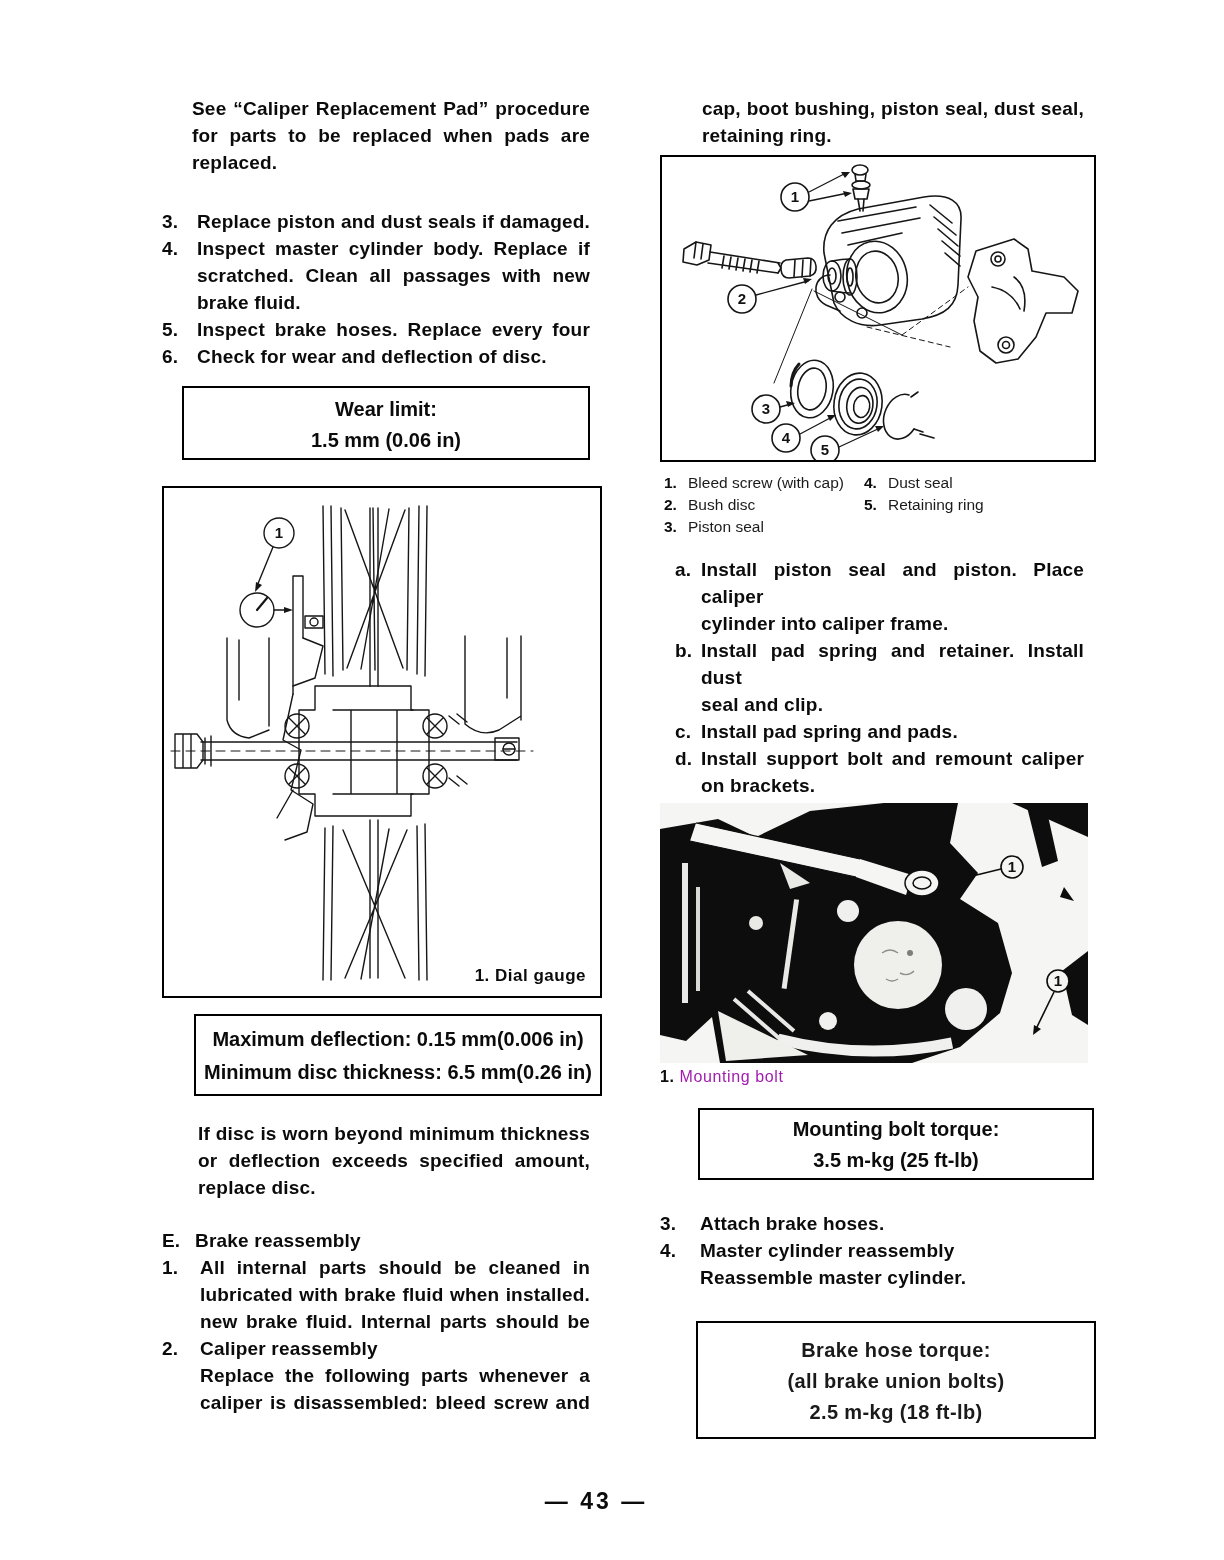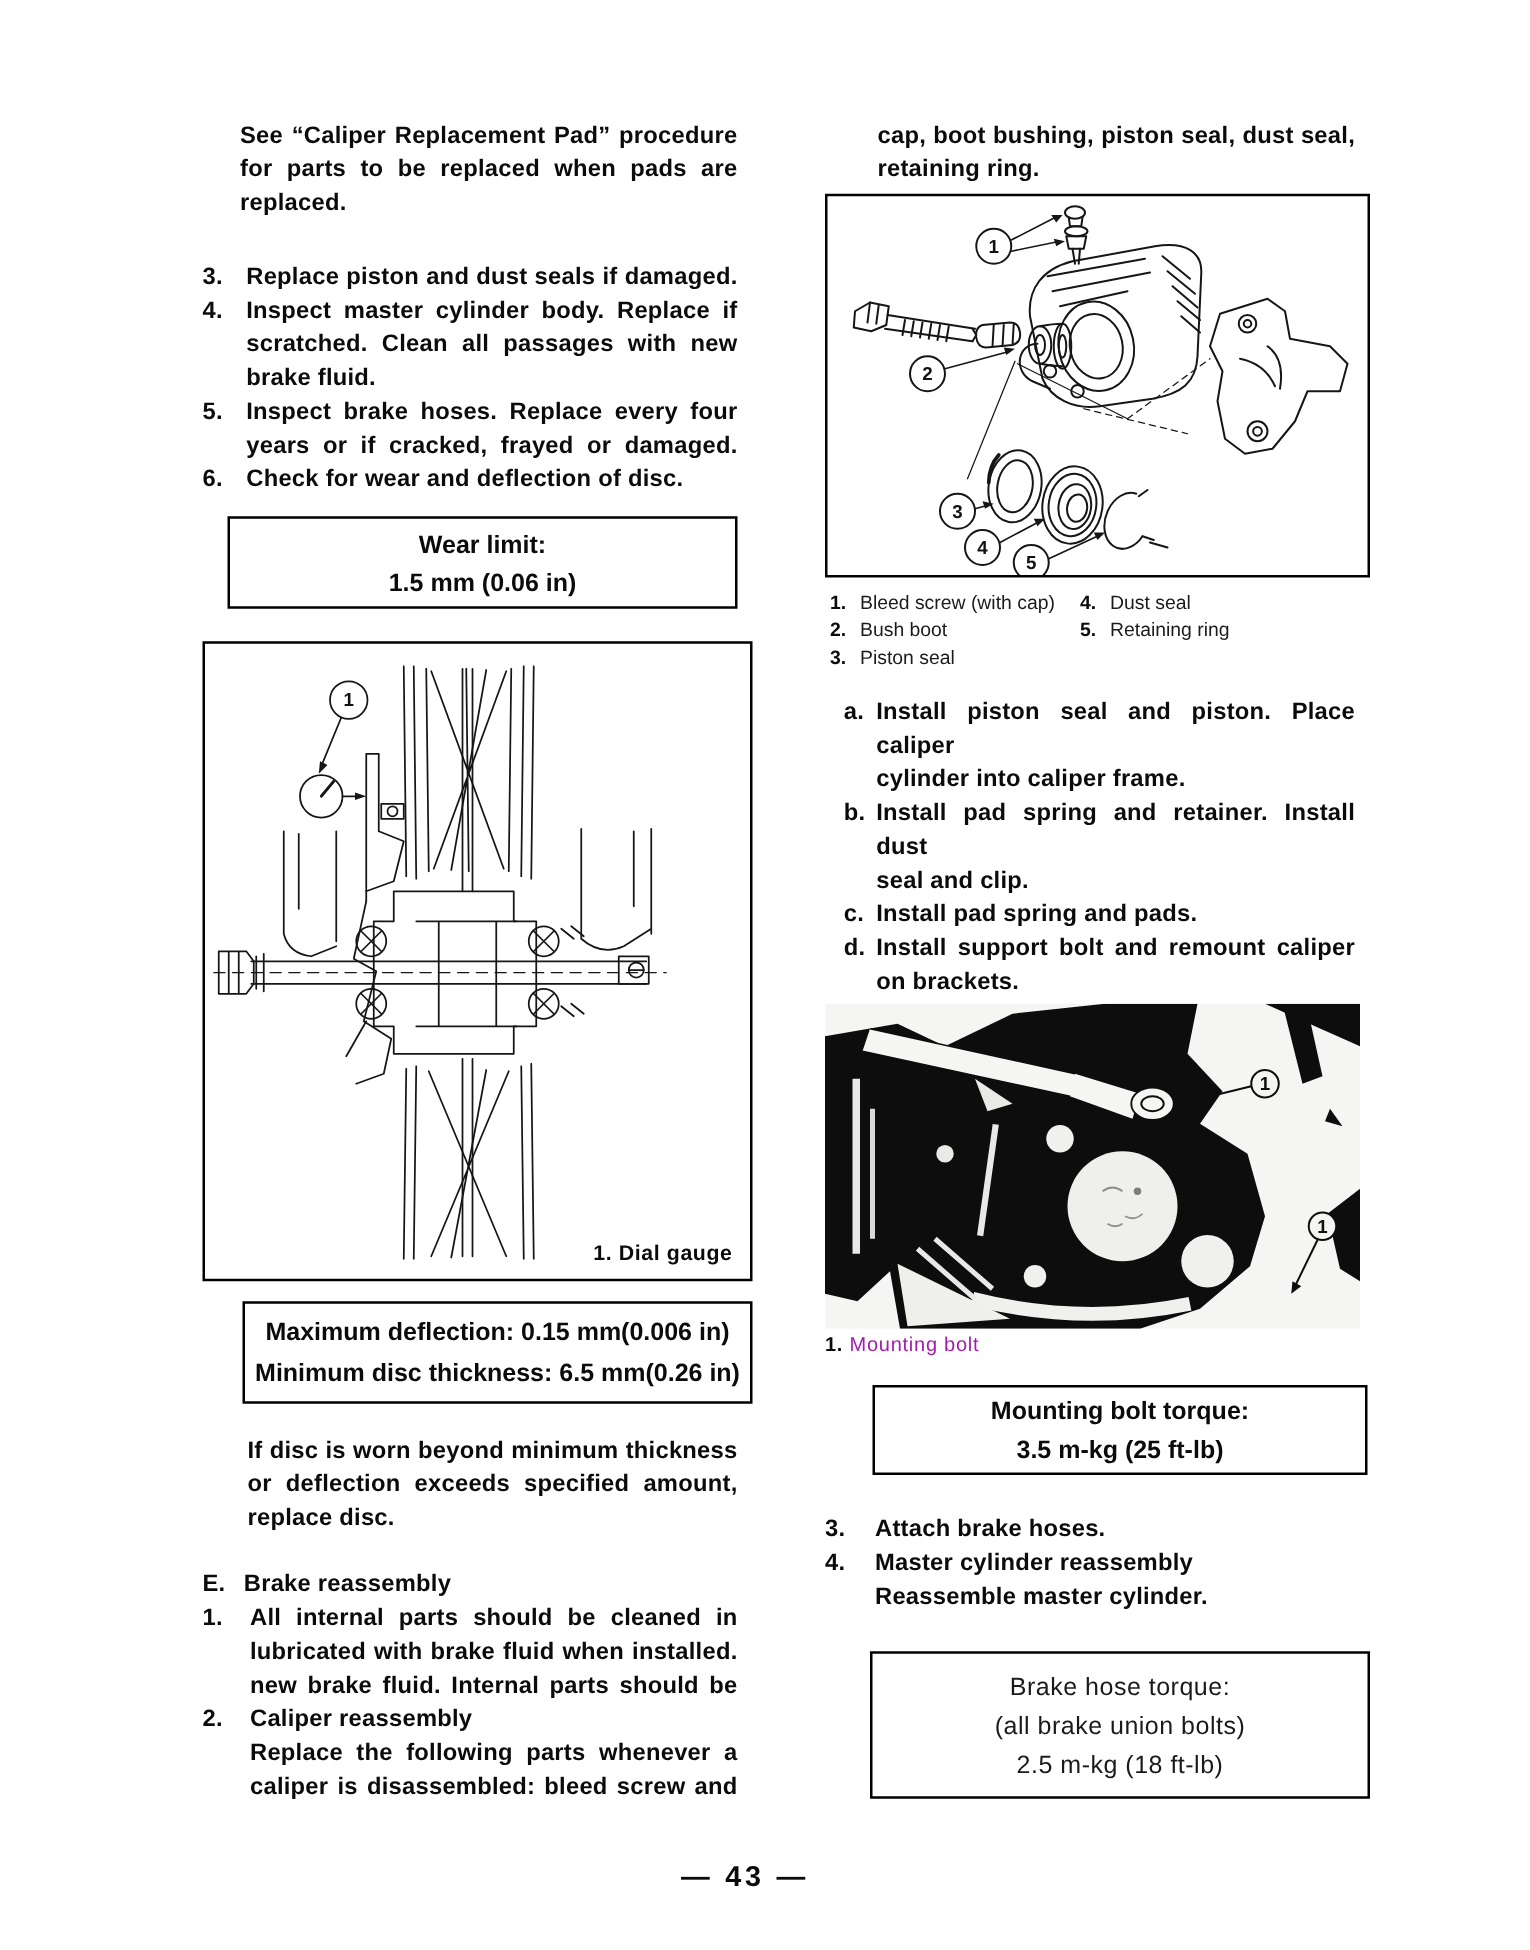--- a/index.html
+++ b/index.html
@@ -45,21 +45,21 @@
     font-weight:bold;
     font-size:20px;
     margin-left:20px;
   }
   .wear-box { margin-top:16px; height:74px; padding-top:6px; line-height:31px; }
   .defl-box { margin-top:16px; margin-left:32px; width:408px; height:82px; padding-top:7px; line-height:33px; }
   .torque-box { margin-top:22px; margin-left:38px; width:396px; height:72px; padding-top:4px; line-height:31px; }
   .hose-box {
     margin-top:30px; margin-left:36px; width:400px; height:118px;
     padding-top:12px; line-height:31px;
-    font-weight:normal; color:#1a1a1a; letter-spacing:.4px;
+    font-weight:bold; color:#1a1a1a; letter-spacing:.4px;
   }
 
   .figure { border:2px solid #000; background:#fff; position:relative; }
   .fig-hub { margin-top:26px; width:440px; height:512px; }
   .fig-caliper { margin-top:6px; width:436px; height:307px; }
   .fig-caption-inside {
     position:absolute; right:14px; bottom:10px;
     font-size:17px; font-weight:bold; letter-spacing:.5px;
   }
 
@@ -112,21 +112,20 @@
       <span class="txt">
         <span class="ln j">Inspect master cylinder body. Replace if</span>
         <span class="ln j">scratched. Clean all passages with new</span>
         <span class="ln">brake fluid.</span>
       </span>
     </div>
     <div class="li">
       <span class="num">5.</span>
       <span class="txt">
         <span class="ln j">Inspect brake hoses. Replace every four</span>
-        <span class="ln j">years or if cracked, frayed or damaged.</span>
       </span>
     </div>
     <div class="li">
       <span class="num">6.</span>
       <span class="txt">
           <span class="ln">Check for wear and deflection of disc.</span>
         </span>
     </div>
   </div>
 
@@ -327,21 +326,21 @@
   </div>
 
   <div class="legend">
     <div class="lcol1">
       <div class="lrow">
         <span class="lnum">1.</span>
         <span class="llab b">Bleed screw (with cap)</span>
       </div>
       <div class="lrow">
         <span class="lnum">2.</span>
-        <span class="llab b">Bush boot</span>
+        <span class="llab b">Bush disc</span>
       </div>
       <div class="lrow">
         <span class="lnum">3.</span>
         <span class="llab">Piston seal</span>
       </div>
     </div>
     <div class="lcol2">
       <div class="lrow">
         <span class="lnum">4.</span>
         <span class="llab b">Dust seal</span>

